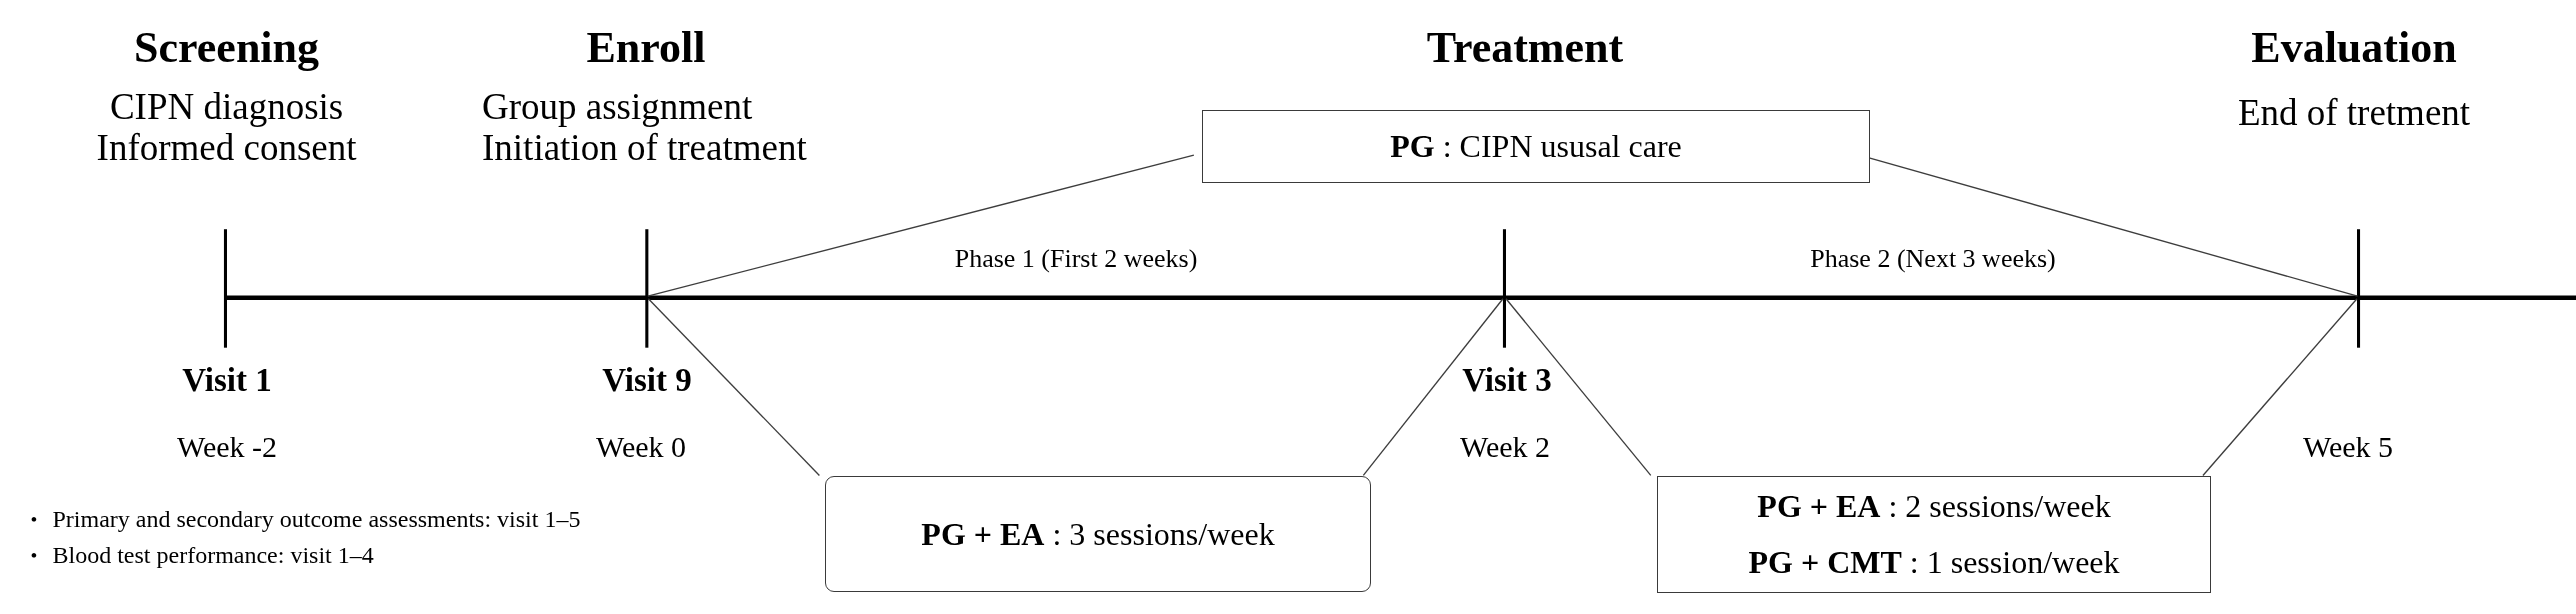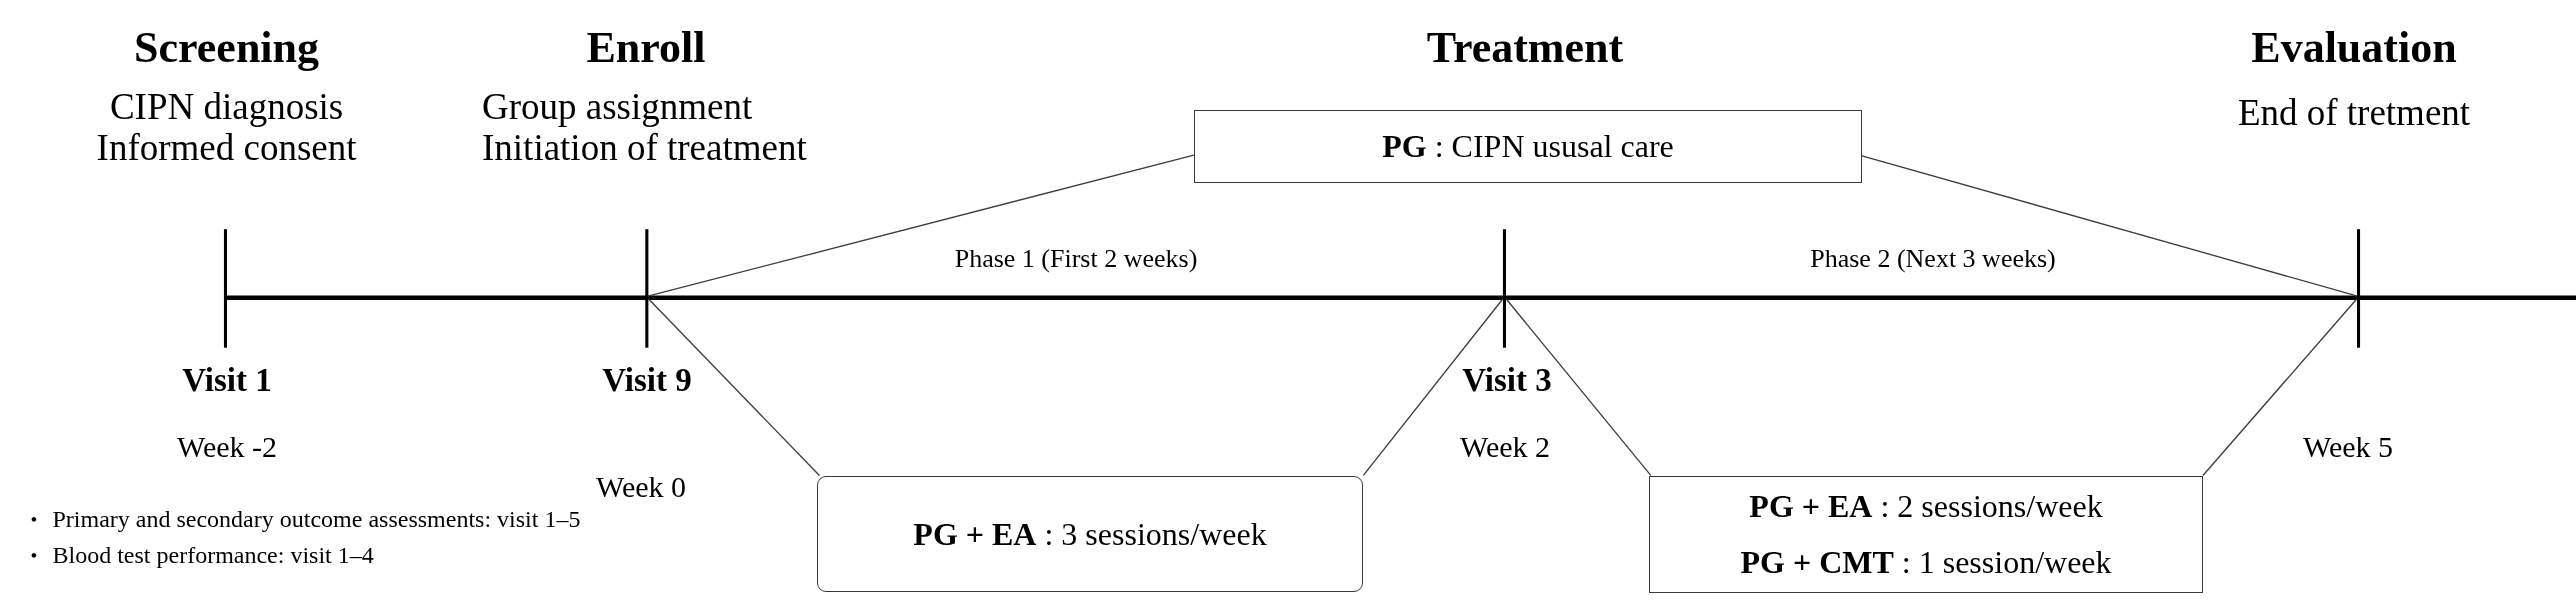--- a/index.html
+++ b/index.html
@@ -25,27 +25,27 @@
   #sub-evaluation{left:2148px;top:92px;width:412px;text-align:center;}
 
   .phase{position:absolute;top:244px;width:464px;font-size:26px;text-align:center;white-space:nowrap;}
   #phase1{left:844px;}
   #phase2{left:1701px;}
 
   .visit{position:absolute;top:362px;width:258px;font-size:33px;font-weight:700;text-align:center;white-space:nowrap;}
   #visit1{left:98px;} #visit2{left:518px;} #visit3{left:1378px;} #visit4{left:2221px;}
 
   .week{position:absolute;top:430px;width:258px;font-size:30px;text-align:center;white-space:nowrap;}
-  #week1{left:98px;} #week2{left:512px;margin-top:40px;} #week3{left:1376px;} #week4{left:2219px;}
+  #week1{left:98px;} #week2{left:512px;} #week3{left:1376px;} #week4{left:2219px;}
   #week5block{position:absolute;left:2571px;top:430px;width:335px;
               font-size:30px;line-height:43px;text-align:center;white-space:nowrap;}
 
   .box{position:absolute;border:1.5px solid #3a3a3a;background:#fff;
        display:flex;flex-direction:column;align-items:center;justify-content:center;
-       font-size:32px;white-space:nowrap;}
+       font-size:32px;white-space:nowrap;margin-left:8px;}
   #box-usual{left:1194px;top:110px;width:666px;height:71px;}
   #box-arm1{left:817px;top:476px;width:544px;height:114px;gap:16px;border-radius:9px;}
   #box-arm2{left:1649px;top:476px;width:552px;height:115px;gap:19px;}
   .grp{font-weight:700;}
 
   #notes{position:absolute;left:15.5px;top:506px;font-size:24px;}
   .note{display:flex;margin-bottom:8.8px;}
   .note .b{width:37px;font-size:19.6px;line-height:27px;text-align:center;}
   .note .t{line-height:27px;white-space:nowrap;}
 </style>

